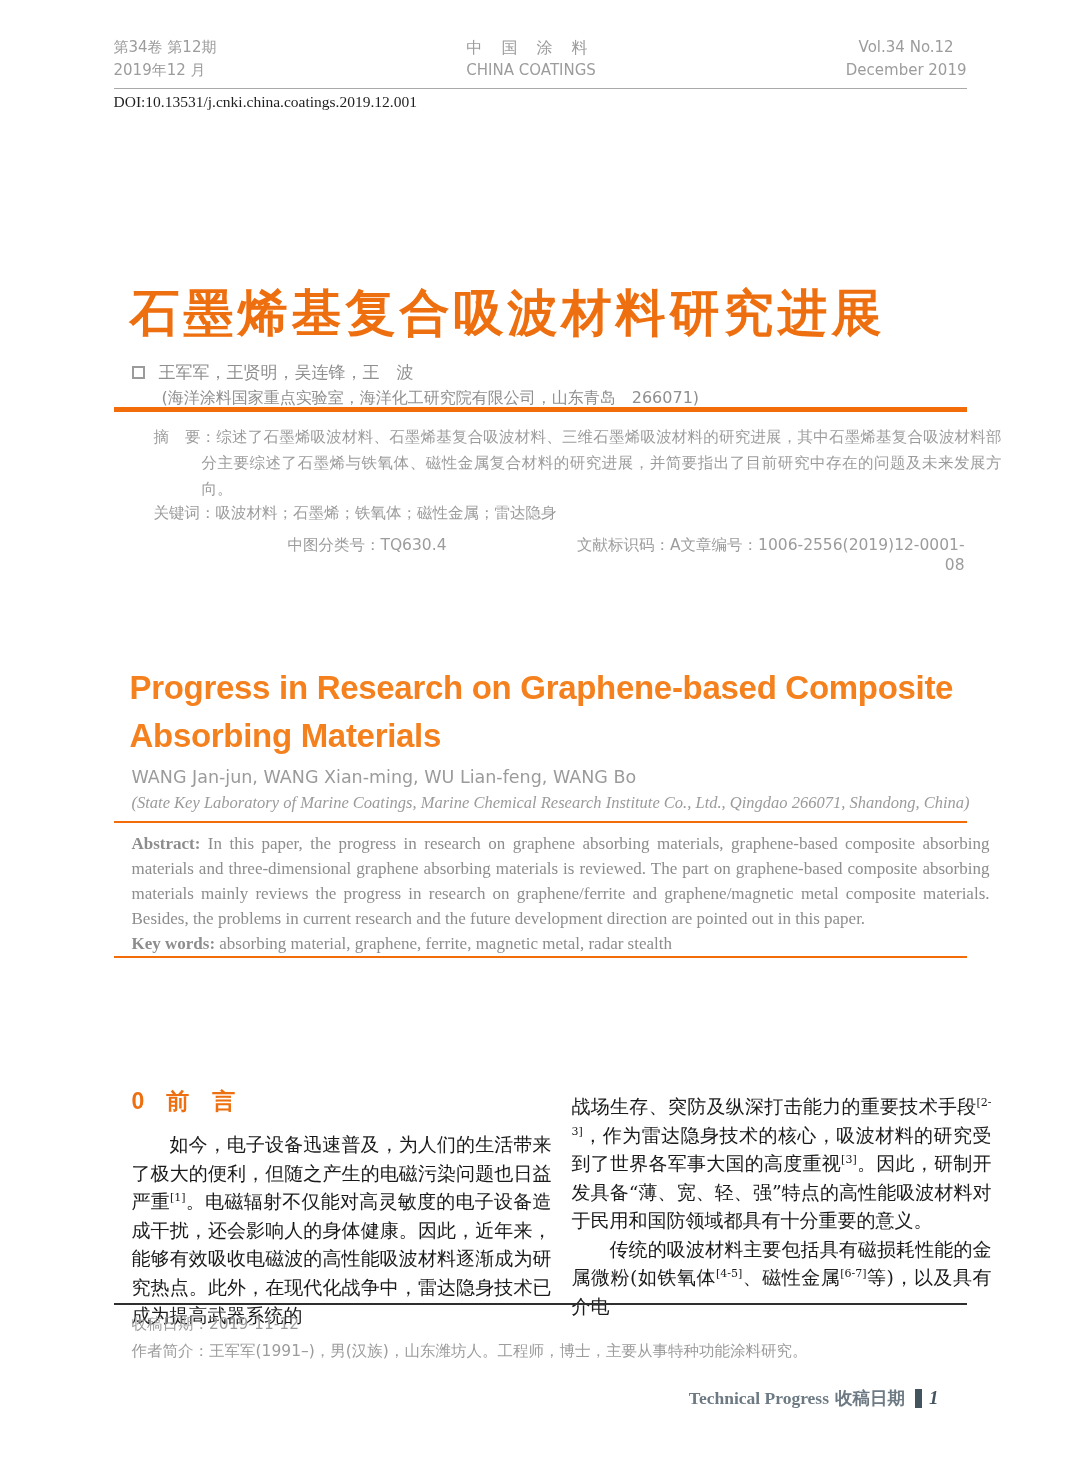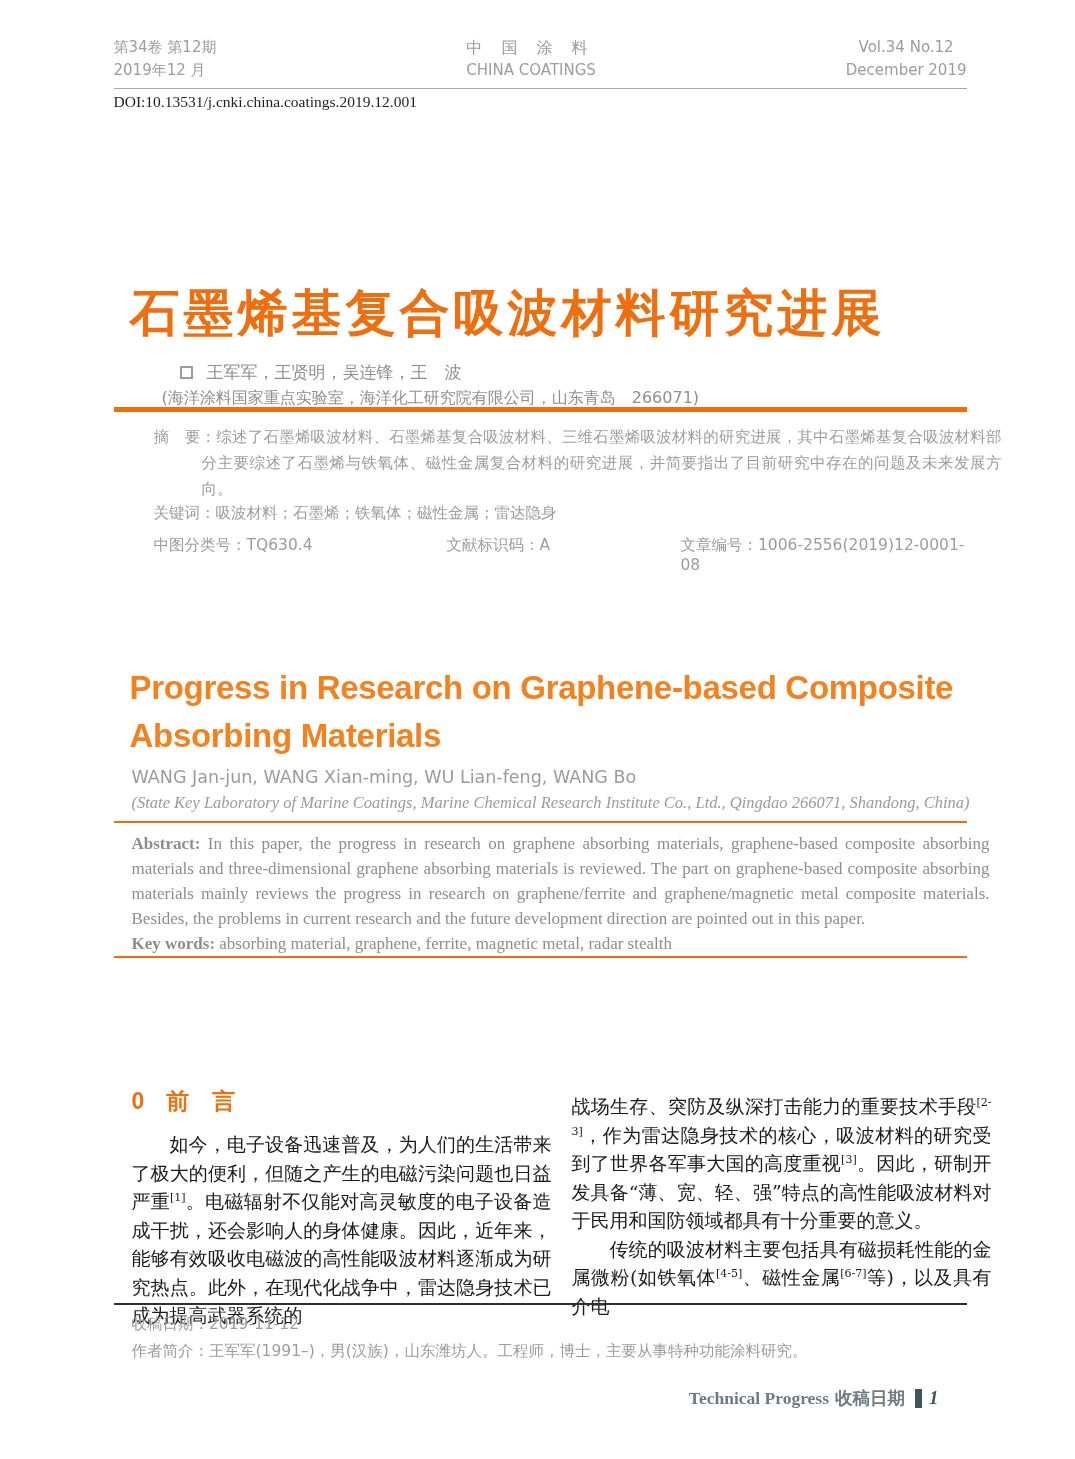--- a/index.html
+++ b/index.html
@@ -18,35 +18,35 @@
   .header .hr { text-align:center; }
   .header-rule { position:absolute; top:88px; left:95px; right:90px;
     height:1px; background:#a9a9a9; }
   .doi { position:absolute; top:93px; left:95px; color:#1f1f1f;
     font-family:"Liberation Serif", serif; font-size:15.5px; }
   
   .cn-title { position:absolute; top:280px; left:111px; right:80px;
     color:#ee6f0f; font-family:"Liberation Sans", sans-serif;
     font-weight:bold; font-size:50px; letter-spacing:4px; }
   .cn-authors { position:absolute; top:361px; left:113px;
-    display:flex; align-items:center; color:#8f8f8f; font-size:17px;margin-left:48px; }
+    display:flex; align-items:center; color:#8f8f8f; font-size:17px; }
   .author-square { width:13px; height:13px; border:2px solid #9b9b9b;
     display:inline-block; margin-right:14px; }
   .cn-affil { position:absolute; top:388px; left:143px;
     color:#8f8f8f; font-size:16px; }
   .rule-thick { position:absolute; top:407px; left:95px; right:90px;
     height:5px; background:#f26c0a; }
   
   .cn-abstract { position:absolute; top:424px; left:135px; width:848px;
     color:#9c9c9c; font-size:15.5px; line-height:26px; }
   .cn-abstract p { padding-left:48px; text-indent:-48px; text-align:justify; }
   .cn-keywords { position:absolute; top:503px; left:135px;
     color:#9c9c9c; font-size:15.5px; }
   .cn-meta { position:absolute; top:535px; left:135px; right:92px;
-    display:flex; color:#9c9c9c; font-size:15.5px; }
+    display:flex; color:#9c9c9c; font-size:15.5px;text-align:right; }
   .cn-meta .m1 { flex:0 0 293px; }
   .cn-meta .m2 { flex:0 0 234px; }
   .cn-meta .m3 { flex:1; }
   
   .en-title { position:absolute; top:664px; left:111px; right:80px;
     color:#f4811e; font-family:"Liberation Sans", sans-serif;
     font-weight:bold; font-size:33px; line-height:48px; letter-spacing:-0.3px; }
   .en-authors { position:absolute; top:767px; left:113px;
     color:#9b9b9b; font-size:17.5px; }
   .en-affil { position:absolute; top:793px; left:113px;

